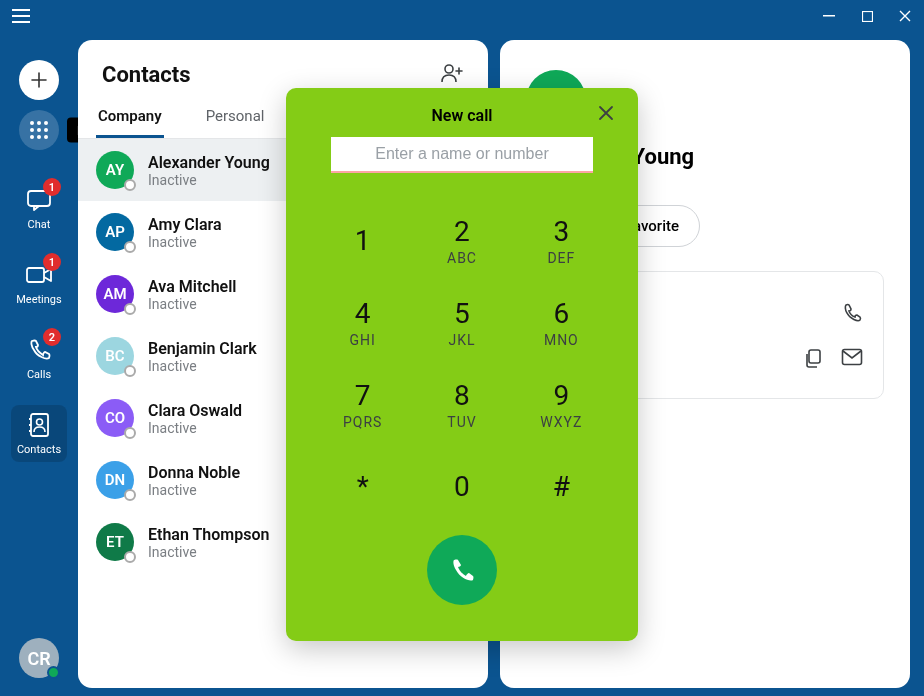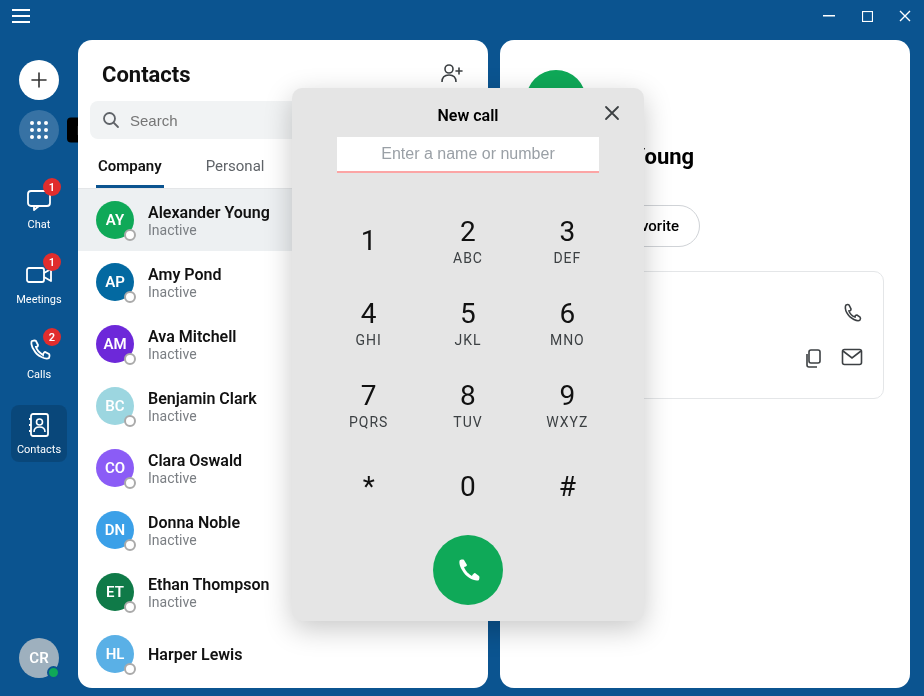--- a/index.html
+++ b/index.html
@@ -14,21 +14,21 @@
 .dialpad-btn { width: 40px; height: 40px; border-radius: 50%; background: rgba(255,255,255,0.18); display: flex; align-items: center; justify-content: center; cursor: pointer; position: relative; }
 .dialpad-dots { display: grid; grid-template-columns: repeat(3, 4px); grid-gap: 3px; }
 .dialpad-dots span { width: 4px; height: 4px; background: #fff; border-radius: 50%; }
 .tooltip { position: absolute; left: 48px; top: 50%; transform: translateY(-50%); background: #000; color: #fff; padding: 5px 10px; border-radius: 4px; font-size: 13px; white-space: nowrap; font-weight: 500; }
 .nav-items { margin-top: 20px; display: flex; flex-direction: column; gap: 18px; align-items: center; }
 .nav-item { display: flex; flex-direction: column; align-items: center; gap: 4px; color: #fff; position: relative; cursor: pointer; width: 56px; padding: 6px 0; border-radius: 8px; }
 .nav-item.active { background: rgba(0,0,0,0.15); }
 .nav-icon { width: 28px; height: 28px; display: flex; align-items: center; justify-content: center; }
 .nav-label { font-size: 11px; }
 .badge { position: absolute; top: -2px; right: 6px; background: #e02d2d; color: #fff; font-size: 11px; width: 18px; height: 18px; border-radius: 50%; display: flex; align-items: center; justify-content: center; font-weight: 600; }
-.user-avatar { position: absolute; bottom: 18px; left: 19px; width: 40px; height: 40px; border-radius: 50%; background: #9eb0be; color: #fff; display: flex; align-items: center; justify-content: center; font-weight: 600; font-size: 15px; }
+.user-avatar { position: absolute; bottom: 18px; left: 19px; width: 40px; height: 40px; border-radius: 50%; background: #9eb0be; color: #fff; display: flex; align-items: center; justify-content: center; font-weight: 600; font-size: 18px; }
 .presence { position: absolute; bottom: -1px; right: -1px; width: 13px; height: 13px; border-radius: 50%; background: #0fa958; border: 2px solid #0b5490; }
 .main { position: absolute; left: 78px; top: 40px; right: 14px; bottom: 8px; display: flex; gap: 12px; }
 .panel { background: #fff; border-radius: 14px; flex: 1; overflow: hidden; display: flex; flex-direction: column; position: relative; }
 .panel-header { padding: 22px 24px 14px; display: flex; justify-content: space-between; align-items: center; }
 .panel-title { font-size: 22px; font-weight: 700; color: #111; }
 .add-contact { cursor: pointer; }
 .search-bar { margin: 0 12px 12px; background: #f1f3f4; border-radius: 8px; height: 38px; display: flex; align-items: center; padding: 0 12px; gap: 10px; }
 .search-bar input { border: none; background: transparent; outline: none; font-size: 15px; flex: 1; }
 .tabs { display: flex; gap: 40px; padding: 0 18px; border-bottom: 1px solid #e4e6e8; }
 .tab { padding: 6px 2px 10px; font-size: 15px; color: #5f6368; cursor: pointer; border-bottom: 3px solid transparent; }
@@ -45,21 +45,21 @@
 .detail-avatar .pres { position: absolute; bottom: -2px; right: -2px; width: 17px; height: 17px; border-radius: 50%; background: #fff; border: 3px solid #9097a5; }
 .detail-name { font-size: 22px; font-weight: 700; }
 .detail-status { font-size: 15px; color: #7a7e83; margin-bottom: 18px; }
 .detail-actions { display: flex; gap: 12px; margin-bottom: 24px; }
 .call-circle { width: 42px; height: 42px; border-radius: 50%; background: #066fd1; display: flex; align-items: center; justify-content: center; cursor: pointer; }
 .fav-btn { border: 1px solid #d0d3d7; border-radius: 22px; padding: 10px 20px; display: flex; align-items: center; gap: 8px; cursor: pointer; font-size: 15px; font-weight: 500; }
 .detail-card { border: 1px solid #e4e6e8; border-radius: 10px; padding: 18px 16px; }
 .detail-line { display: flex; justify-content: space-between; align-items: center; padding: 12px 4px; }
 .detail-text { color: #066fd1; font-size: 15px; }
 .detail-icons { display: flex; gap: 18px; color: #3c4043; }
-.dialog { position: absolute; left: 286px; top: 88px; width: 352px; background: #e5e5e5; border-radius: 10px; box-shadow: 0 8px 28px rgba(0,0,0,0.22); z-index: 100; padding: 18px 24px 16px; margin-left: 6px; }
+.dialog { position: absolute; left: 286px; top: 88px; width: 352px; background: #84cc16; border-radius: 10px; box-shadow: 0 8px 28px rgba(0,0,0,0.22); z-index: 100; padding: 18px 24px 36px; }
 .dialog-header { display: flex; justify-content: center; position: relative; margin-bottom: 12px; }
 .dialog-title { font-size: 16px; font-weight: 600; }
 .dialog-close { position: absolute; right: 0; top: -2px; cursor: pointer; font-size: 18px; color: #3c4043; }
 .dial-input { width: 262px; margin: 0 auto 30px; display: block; border: none; border-bottom: 2px solid #fca5a5; text-align: center; font-size: 16px; padding: 8px 0; outline: none; color: #333; }
 .dial-input::placeholder { color: #9aa0a6; }
 .keypad { display: grid; grid-template-columns: repeat(3, 1fr); gap: 8px; width: 290px; margin: 0 auto; }
 .key { height: 74px; display: flex; flex-direction: column; align-items: center; justify-content: center; cursor: pointer; border-radius: 8px; }
 .key-digit { font-size: 28px; font-weight: 400; color: #111; }
 .key-letters { font-size: 14px; letter-spacing: 1px; color: #3c4043; margin-top: 2px; text-transform: uppercase; }
 .call-btn { width: 70px; height: 70px; border-radius: 50%; background: #0fa958; display: flex; align-items: center; justify-content: center; margin: 12px auto 0; cursor: pointer; }
@@ -166,44 +166,37 @@
     <div class="panel-header">
       <div class="panel-title">Contacts</div>
       <div class="add-contact">
         <svg width="24" height="20">
             <circle cx="9" cy="6" r="4" fill="none" stroke="#3c4043" stroke-width="1.6"></circle>
             <path d="M2 19 C2 14 5 12 9 12 C13 12 16 14 16 19" fill="none" stroke="#3c4043" stroke-width="1.6"></path>
             <path d="M19 5 V11 M16 8 H22" stroke="#3c4043" stroke-width="1.6" stroke-linecap="round"></path>
           </svg>
       </div>
     </div>
-    <div class="search-bar">
-      <svg width="18" height="18">
-          <circle cx="7.5" cy="7.5" r="5.5" fill="none" stroke="#5f6368" stroke-width="1.8"></circle>
-          <path d="M12 12 L16 16" stroke="#5f6368" stroke-width="1.8" stroke-linecap="round"></path>
-        </svg>
-      <input type="text" placeholder="Search" style="">
-    </div>
     <div class="tabs" id="tabs">
         <div class="tab active">Company</div>
         <div class="tab">Personal</div>
         <div class="tab">Favorites</div>
       </div>
     <div class="contact-list" id="contact-list">
         <div class="contact-row selected">
           <div class="avatar" style="background:#0fa958">AY<div class="pres"></div></div>
           <div>
             <div class="contact-name">Alexander Young</div>
             <div class="contact-status">Inactive</div>
           </div>
         </div>
         <div class="contact-row">
           <div class="avatar" style="background:#0369a1">AP<div class="pres"></div></div>
           <div>
-            <div class="contact-name">Amy Pond</div>
+            <div class="contact-name">Amy Clara</div>
             <div class="contact-status">Inactive</div>
           </div>
         </div>
         <div class="contact-row">
           <div class="avatar" style="background:#6d28d9">AM<div class="pres"></div></div>
           <div>
             <div class="contact-name">Ava Mitchell</div>
             <div class="contact-status">Inactive</div>
           </div>
         </div>
@@ -226,27 +219,20 @@
           <div>
             <div class="contact-name">Donna Noble</div>
             <div class="contact-status">Inactive</div>
           </div>
         </div>
         <div class="contact-row">
           <div class="avatar" style="background:#0f7a48">ET<div class="pres"></div></div>
           <div>
             <div class="contact-name">Ethan Thompson</div>
             <div class="contact-status">Inactive</div>
-          </div>
-        </div>
-        <div class="contact-row">
-          <div class="avatar" style="background:#5ab0e6">HL<div class="pres"></div></div>
-          <div>
-            <div class="contact-name">Harper Lewis</div>
-            <div class="contact-status"></div>
           </div>
         </div>
       </div>
   </div>
 
   <div class="panel">
     <div class="detail-panel">
       <div class="detail-avatar">
         <span>AY</span>
         <div class="pres"></div>

